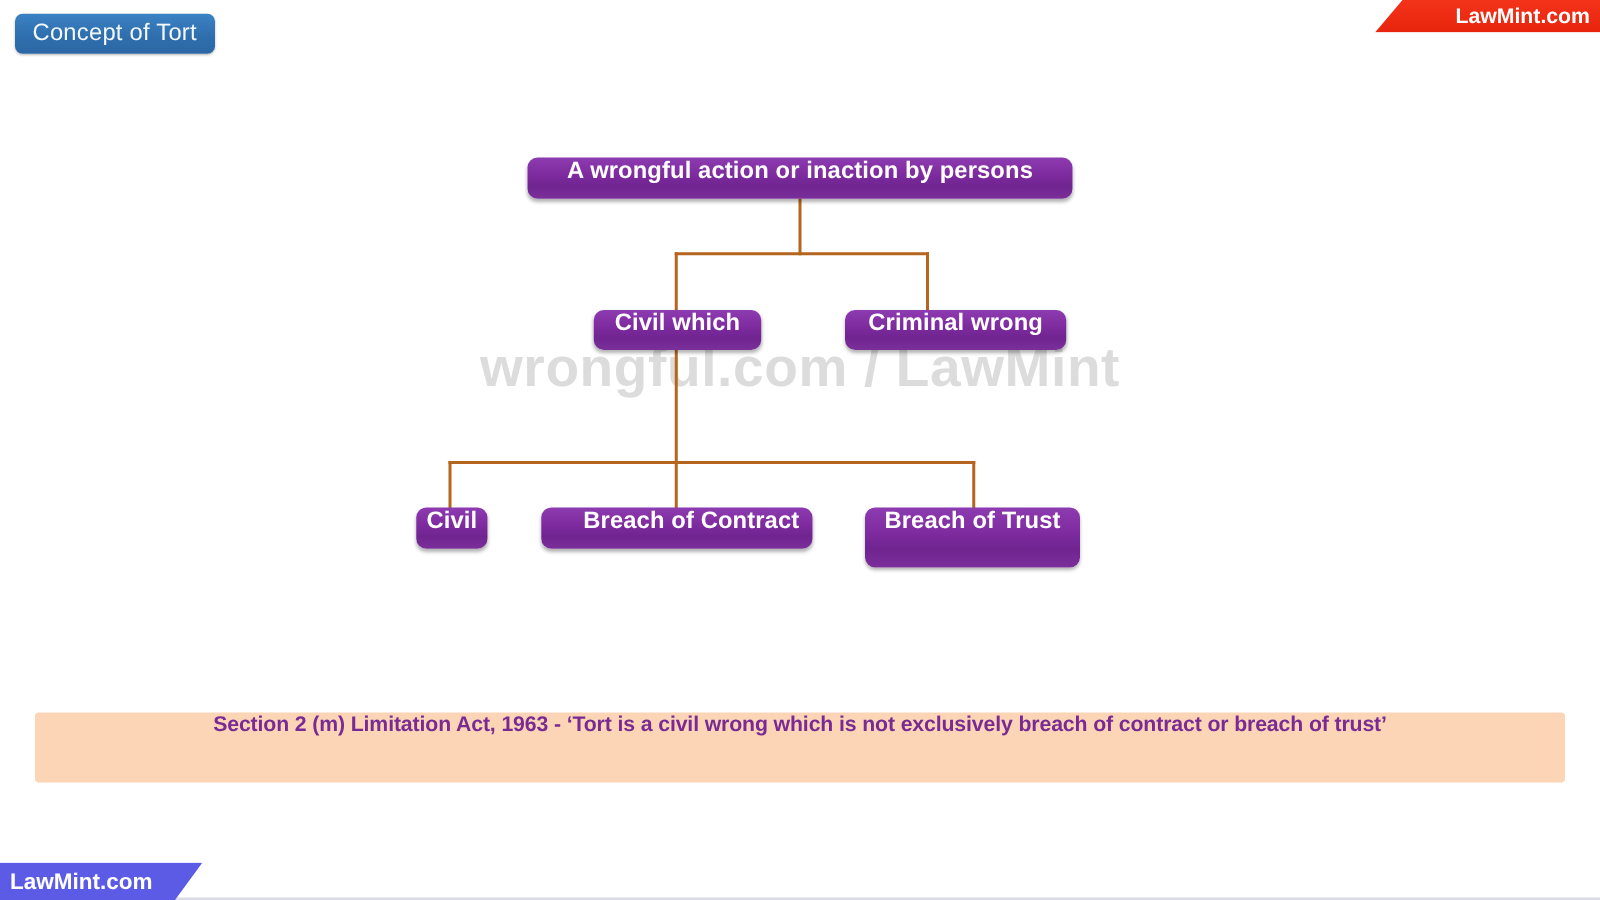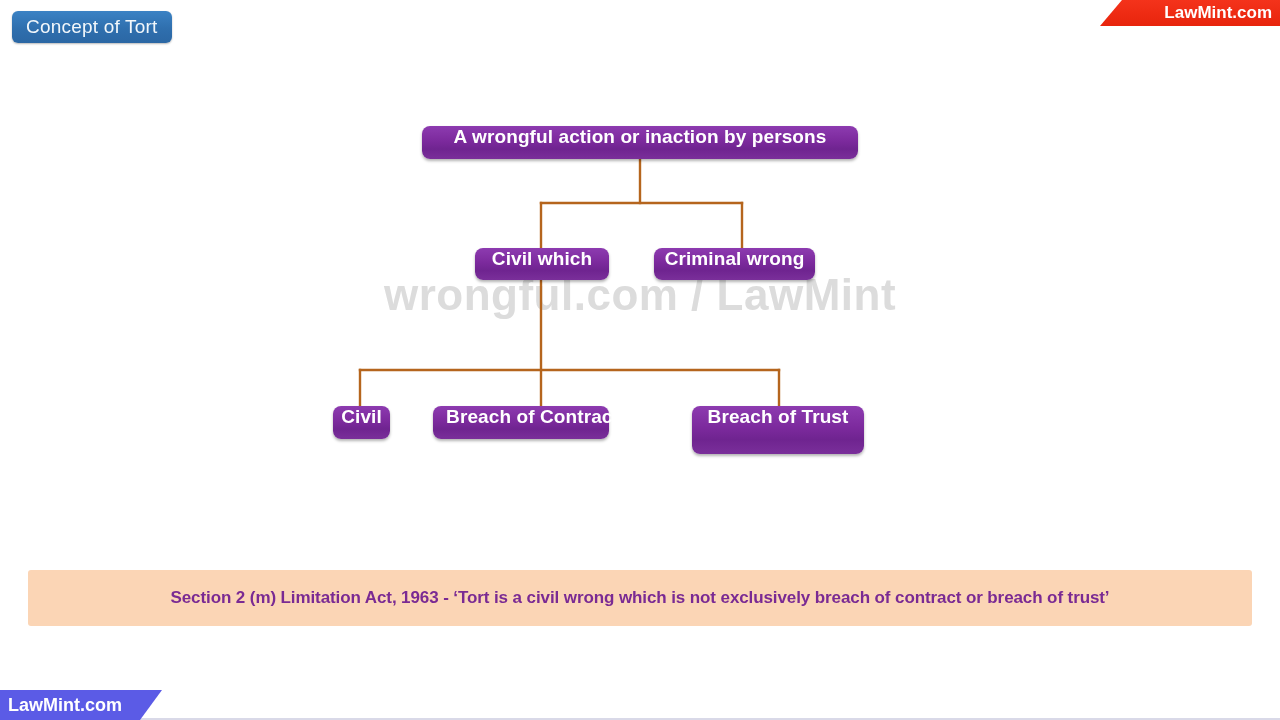--- a/index.html
+++ b/index.html
@@ -129,36 +129,36 @@
   .node .label {
     color: #ffffff;
     font-size: 19px;
     font-weight: bold;
     white-space: nowrap;
     letter-spacing: 0.1px;
   }
 
   #node-root   { left: 422px; top: 126px; width: 436px; height: 33px; }
   #node-civil  { left: 475px; top: 248px; width: 134px; height: 32px; }
-  #node-crim   { left: 654px; top: 248px; width: 161px; height: 32px; }
+  #node-crim   { left: 676px; top: 248px; width: 177px; height: 32px; }
   #node-tort   { left: 333px; top: 406px; width: 57px;  height: 33px; }
-  #node-boc    { left: 433px; top: 406px; width: 176px; height: 33px; padding-left: 37px; }
+  #node-boc    { left: 433px; top: 406px; width: 217px; height: 33px; padding-left: 37px; }
   #node-bot    { left: 692px; top: 406px; width: 172px; height: 48px; }
 
   
   #caption {
     position: absolute;
     left: 28px;
     top: 570px;
     width: 1224px;
     height: 56px;
     background: #fbd5b5;
     border-radius: 3px;
     display: flex;
-    align-items: center;
+    align-items: flex-start;
     justify-content: center;
     box-sizing: border-box;
     padding: 0 16px;
   }
   #caption .label {
     color: #7a2a93;
     font-size: 17px;
     font-weight: bold;
     white-space: nowrap;
     letter-spacing: -0.1px;

